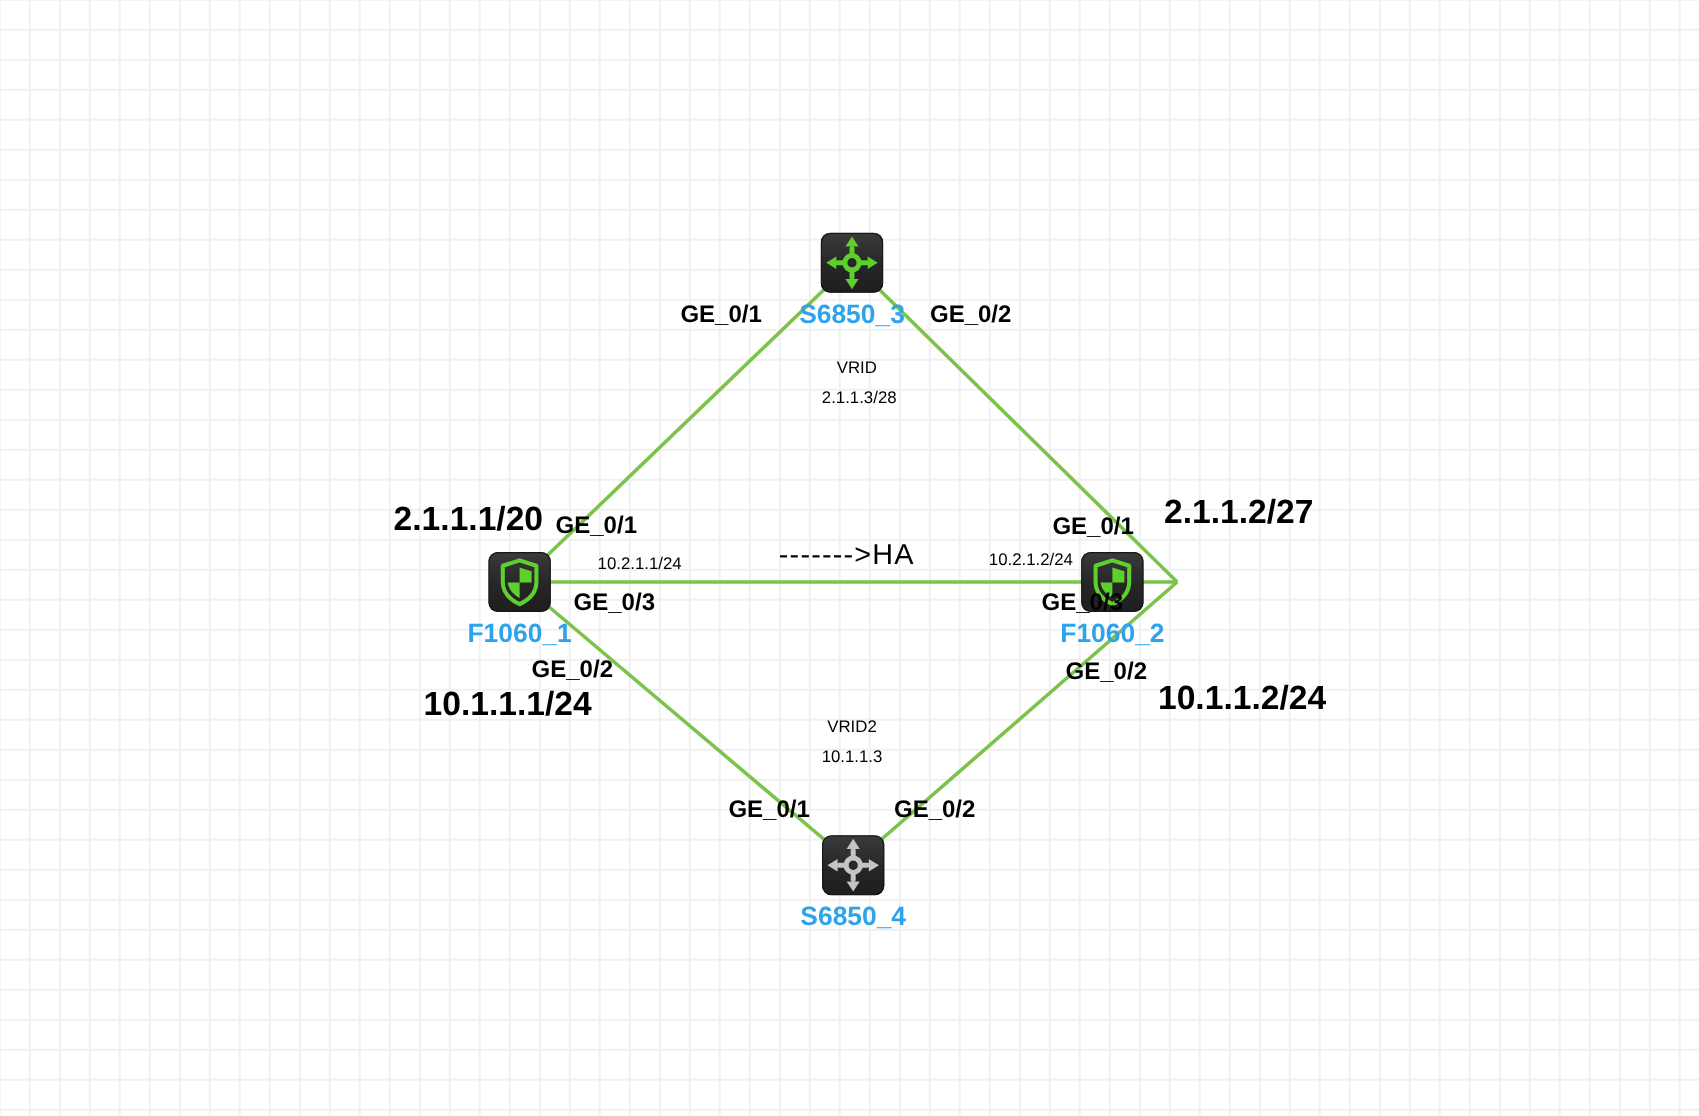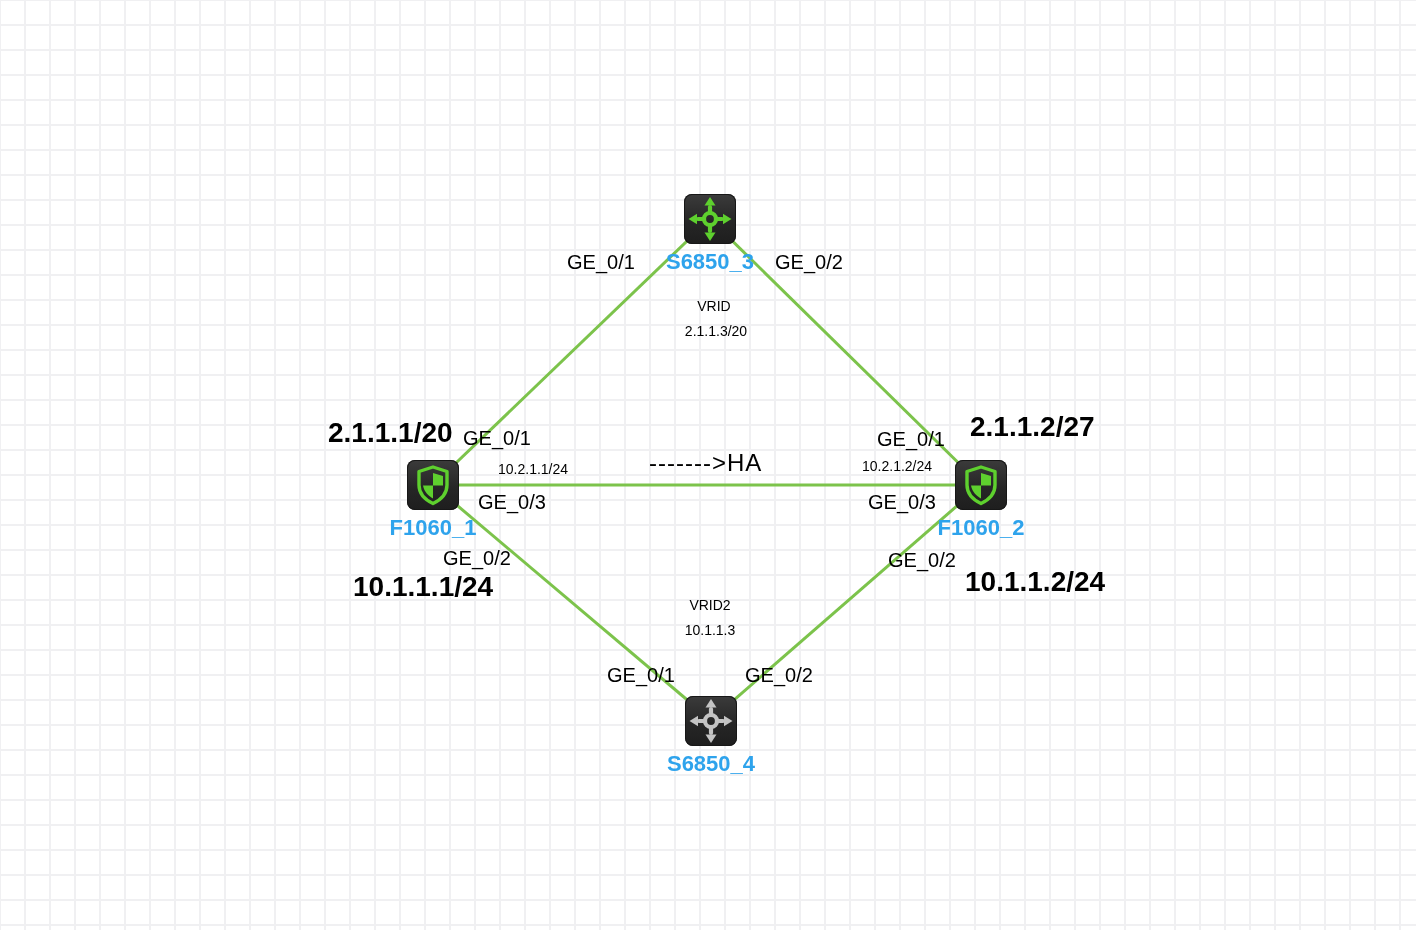--- a/index.html
+++ b/index.html
@@ -23,21 +23,21 @@
     background:linear-gradient(180deg,#3b3b3b 0%,#262626 55%,#1e1e1e 100%);
     box-shadow:inset 0 0 0 1px #171717;
   }
   .node .icon svg{position:absolute;left:0;top:0;}
   .node .name{
     position:absolute;top:55px;left:50%;transform:translateX(-50%);
     white-space:nowrap;
     font-size:22px;font-weight:bold;color:#2ea3ec;
   }
   .lbl{position:absolute;white-space:nowrap;color:#000;}
-  .port{font-size:20px;font-weight:400;}
+  .port{font-size:20px;font-weight:700;}
   .ann-bold{font-size:14px;font-weight:normal;}
   .ann-big{font-size:28px;font-weight:bold;}
   .ann-ha{font-size:24px;font-weight:normal;letter-spacing:1px;}
   .centered{transform:translateX(-50%);}
 </style>
 </head>
 <body>
 
 <div class="canvas">
 
@@ -72,21 +72,21 @@
     <div class="icon">
       <svg width="52" height="50" viewBox="0 0 52 50">
         <path d="M26,7 L40,11.5 V25 C40,34 34.5,39.5 26,43.5 C17.5,39.5 12,34 12,25 V11.5 Z" fill="none" stroke="#5ed02e" stroke-width="3.4" stroke-linejoin="round"></path>
         <path d="M26,13 L36,16 V25.5 H26 Z" fill="#5ed02e"></path>
         <path d="M16,25.5 H26 V38.5 C21.5,36 17.2,32 16,25.5 Z" fill="#5ed02e"></path>
       </svg>
     </div>
     <div class="name">F1060_1</div>
   </div>
 
-  <div class="node" style="left:955px;top:460px;">
+  <div class="node" style="left:901px;top:460px;">
     <div class="icon">
       <svg width="52" height="50" viewBox="0 0 52 50">
         <path d="M26,7 L40,11.5 V25 C40,34 34.5,39.5 26,43.5 C17.5,39.5 12,34 12,25 V11.5 Z" fill="none" stroke="#5ed02e" stroke-width="3.4" stroke-linejoin="round"></path>
         <path d="M26,13 L36,16 V25.5 H26 Z" fill="#5ed02e"></path>
         <path d="M16,25.5 H26 V38.5 C21.5,36 17.2,32 16,25.5 Z" fill="#5ed02e"></path>
       </svg>
     </div>
     <div class="name">F1060_2</div>
   </div>
 
@@ -114,24 +114,24 @@
   <div class="lbl port" style="left:463px;top:427px;">GE_0/1</div>
   <div class="lbl port" style="left:478px;top:491px;">GE_0/3</div>
   <div class="lbl port" style="left:443px;top:547px;">GE_0/2</div>
   <div class="lbl port" style="left:877px;top:428px;">GE_0/1</div>
   <div class="lbl port" style="left:868px;top:491px;">GE_0/3</div>
   <div class="lbl port" style="left:888px;top:549px;">GE_0/2</div>
   <div class="lbl port" style="left:607px;top:664px;">GE_0/1</div>
   <div class="lbl port" style="left:745px;top:664px;">GE_0/2</div>
 
   <div class="lbl ann-bold centered" style="left:714px;top:298px;">VRID</div>
-  <div class="lbl ann-bold centered" style="left:716px;top:323px;">2.1.1.3/20</div>
+  <div class="lbl ann-bold centered" style="left:716px;top:323px;">2.1.1.3/28</div>
   <div class="lbl ann-big" style="left:328px;top:417px;">2.1.1.1/20</div>
   <div class="lbl ann-big" style="left:970px;top:411px;">2.1.1.2/27</div>
   <div class="lbl ann-bold" style="left:498px;top:461px;">10.2.1.1/24</div>
-  <div class="lbl ann-bold" style="left:824px;top:458px;margin-left:38px;">10.2.1.2/24</div>
+  <div class="lbl ann-bold" style="left:824px;top:458px;">10.2.1.2/24</div>
   <div class="lbl ann-ha" style="left:649px;top:449px;">-------&gt;HA</div>
   <div class="lbl ann-big" style="left:353px;top:571px;">10.1.1.1/24</div>
   <div class="lbl ann-big" style="left:965px;top:566px;">10.1.1.2/24</div>
   <div class="lbl ann-bold centered" style="left:710px;top:597px;">VRID2</div>
   <div class="lbl ann-bold centered" style="left:710px;top:622px;">10.1.1.3</div>
 
 </div>
 
 </body></html>

